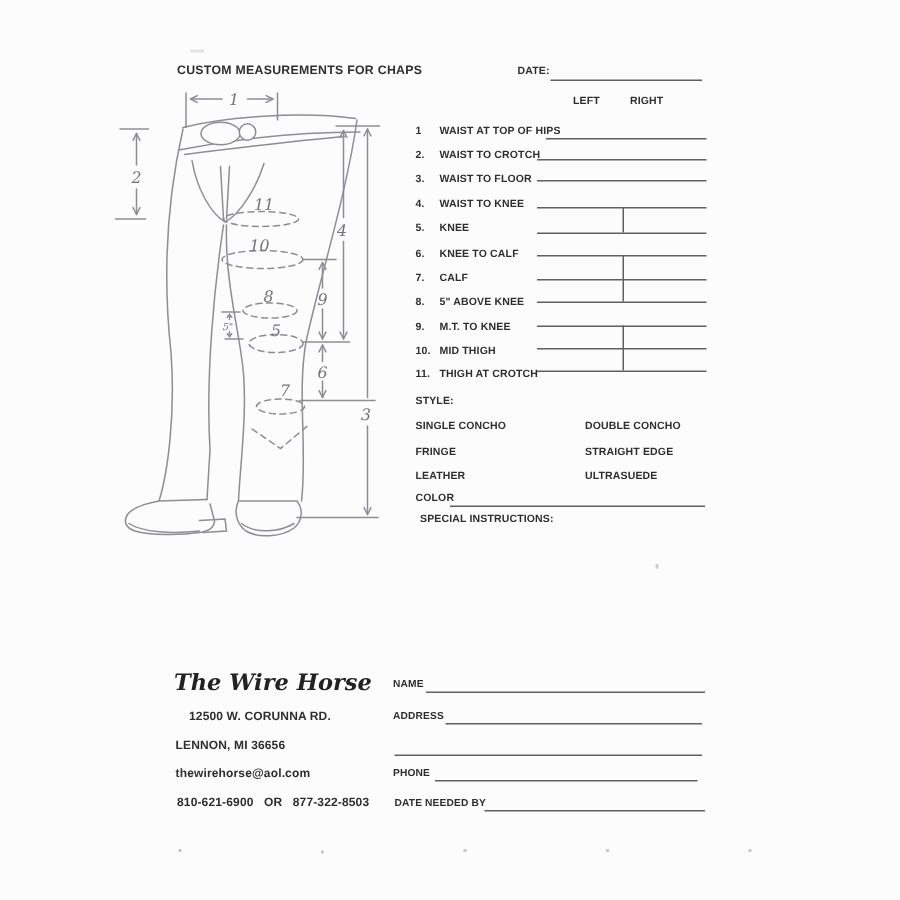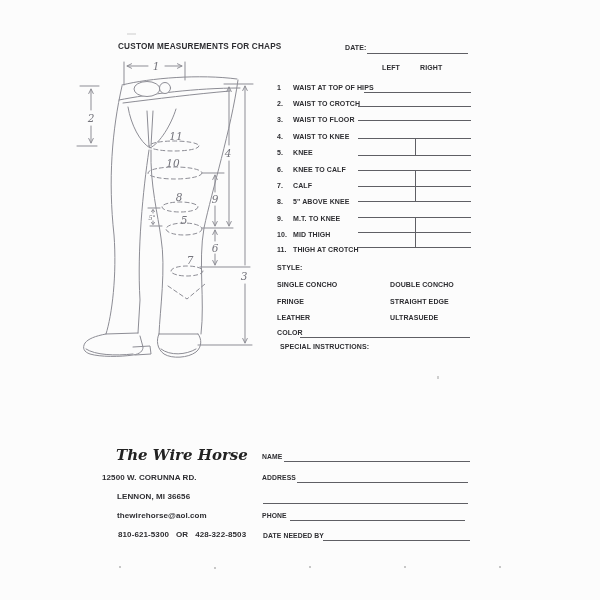--- a/index.html
+++ b/index.html
@@ -180,24 +180,24 @@
   <div class="abs b7" style="left:390px;top:281px;">DOUBLE CONCHO</div>
   <div class="abs b7" style="left:277px;top:298px;">FRINGE</div>
   <div class="abs b7" style="left:390px;top:298px;">STRAIGHT EDGE</div>
   <div class="abs b7" style="left:277px;top:314px;">LEATHER</div>
   <div class="abs b7" style="left:390px;top:314px;">ULTRASUEDE</div>
   <div class="abs b7" style="left:277px;top:329px;">COLOR</div>
   <div class="hline" style="left:300px;top:337px;width:170px;"></div>
   <div class="abs b7" style="left:280px;top:343px;">SPECIAL INSTRUCTIONS:</div>
 
   <div class="abs vendor-name" style="left:116px;top:446px;">The Wire Horse</div>
-  <div class="abs b8" style="left:102px;top:473px;">12500 W. CORUNNA RD.</div>
+  <div class="abs b8" style="left:126px;top:473px;">12500 W. CORUNNA RD.</div>
   <div class="abs b8" style="left:117px;top:492px;">LENNON, MI 36656</div>
   <div class="abs b8" style="left:117px;top:511px;">thewirehorse@aol.com</div>
-  <div class="abs b8" style="left:118px;top:530px;">810-621-5300   OR   428-322-8503</div>
+  <div class="abs b8" style="left:118px;top:530px;">810-621-6900   OR   877-322-8503</div>
 
   <div class="abs b68" style="left:262px;top:453px;">NAME</div>
   <div class="hline" style="left:284px;top:461px;width:186px;"></div>
   <div class="abs b68" style="left:262px;top:474px;">ADDRESS</div>
   <div class="hline" style="left:297px;top:482px;width:171px;"></div>
   <div class="hline" style="left:263px;top:503px;width:205px;"></div>
   <div class="abs b68" style="left:262px;top:512px;">PHONE</div>
   <div class="hline" style="left:290px;top:520px;width:175px;"></div>
   <div class="abs b68" style="left:263px;top:532px;">DATE NEEDED BY</div>
   <div class="hline" style="left:323px;top:540px;width:147px;"></div>

